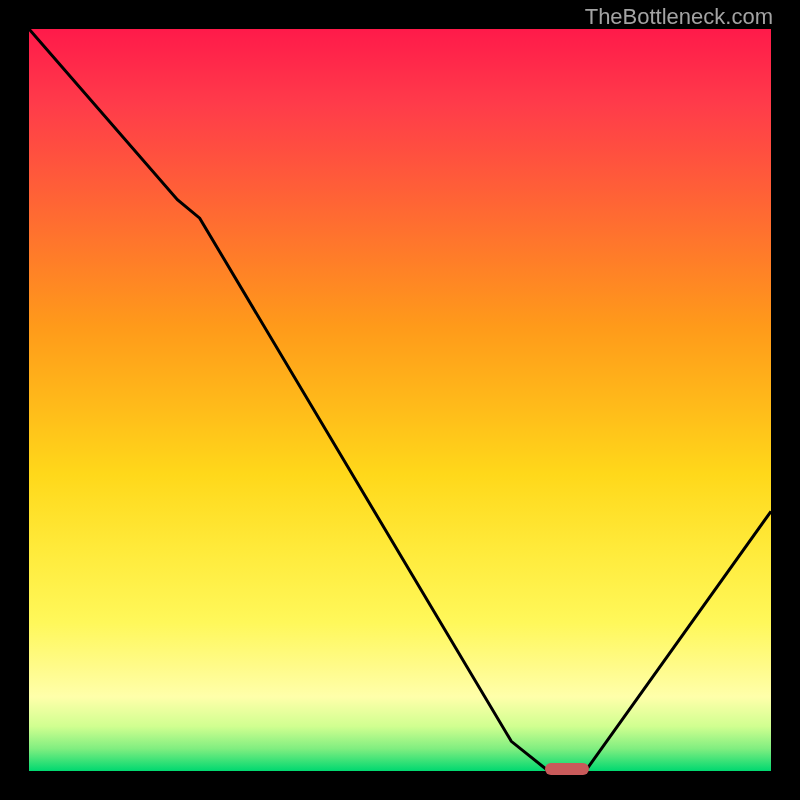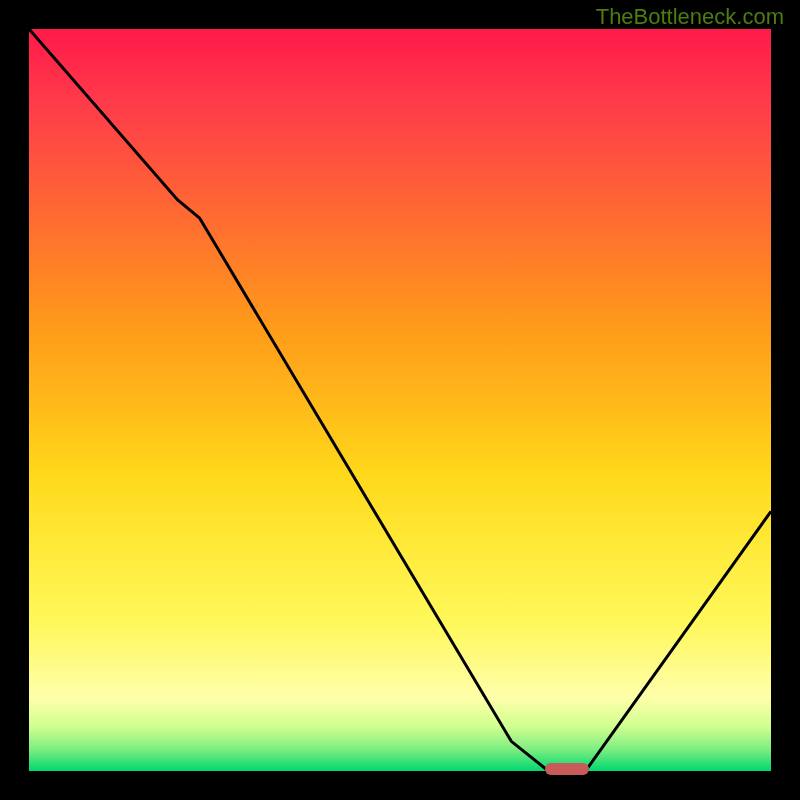--- a/index.html
+++ b/index.html
@@ -12,22 +12,22 @@
   }
   .chart-container {
     width: 800px;
     height: 800px;
     position: relative;
     background: #000;
   }
   .watermark {
     position: absolute;
     top: 4px;
-    right: 16px;
-    color: #4d7c0f;
+    right: 27px;
+    color: #a3a3a3;
     font-size: 22px;
     font-weight: 500;
     z-index: 10;
   }
   .plot-area {
     position: absolute;
     left: 29px;
     top: 29px;
     width: 742px;
     height: 742px;

